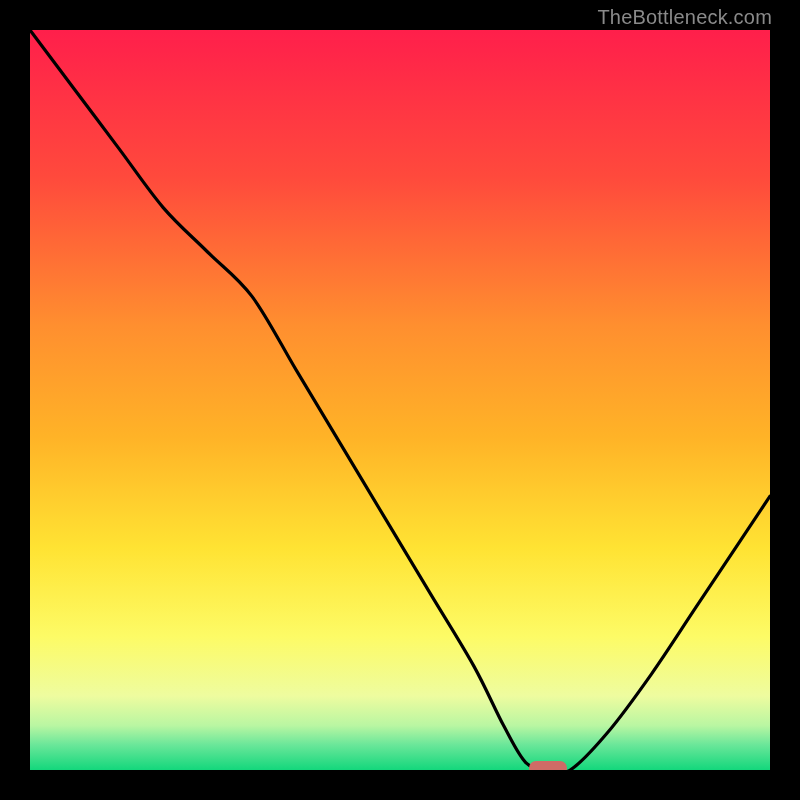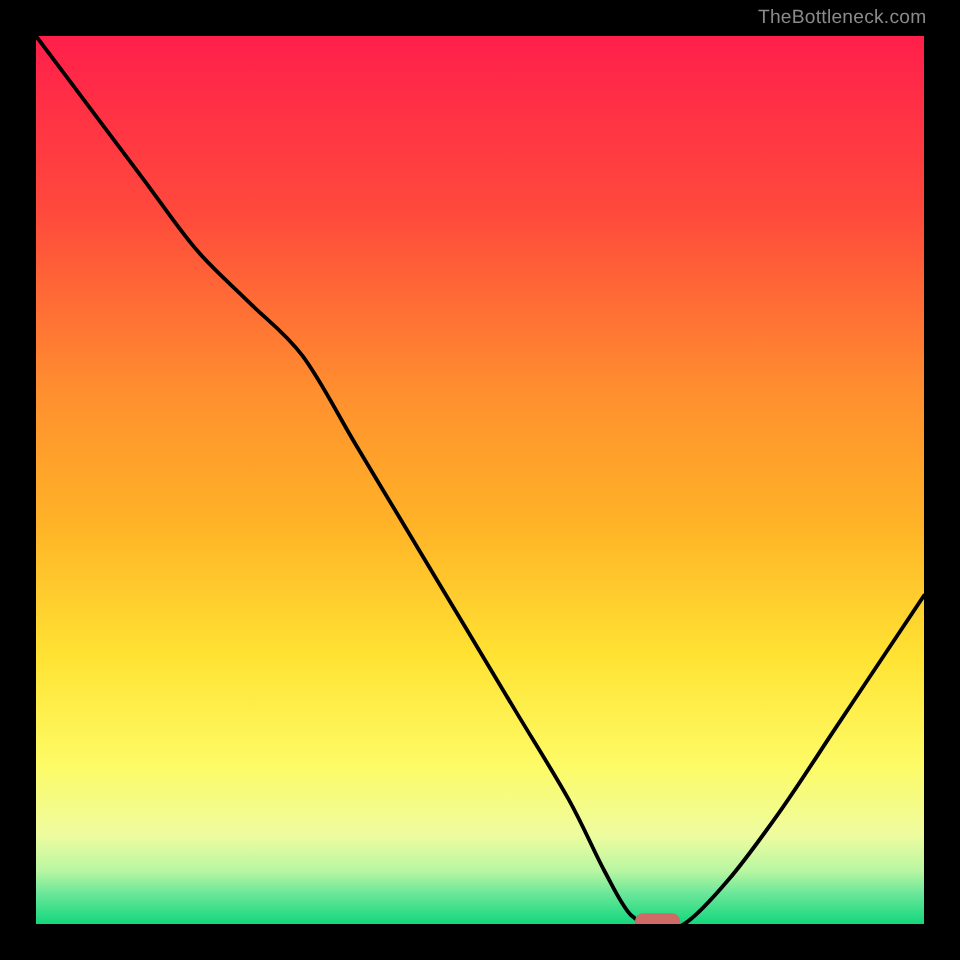--- a/index.html
+++ b/index.html
@@ -30,21 +30,21 @@
   }
   .curve {
     position: absolute;
     inset: 0;
   }
   .watermark {
     position: absolute;
     top: 6px;
     right: 28px;
     font-family: Arial, Helvetica, sans-serif;
-    font-size: 16px;
+    font-size: 20px;
     color: #8a8a8a;
     letter-spacing: 0.2px;
   }
   .marker {
     position: absolute;
     width: 38px;
     height: 14px;
     border-radius: 7px;
     background: #cf6b66;
   }

